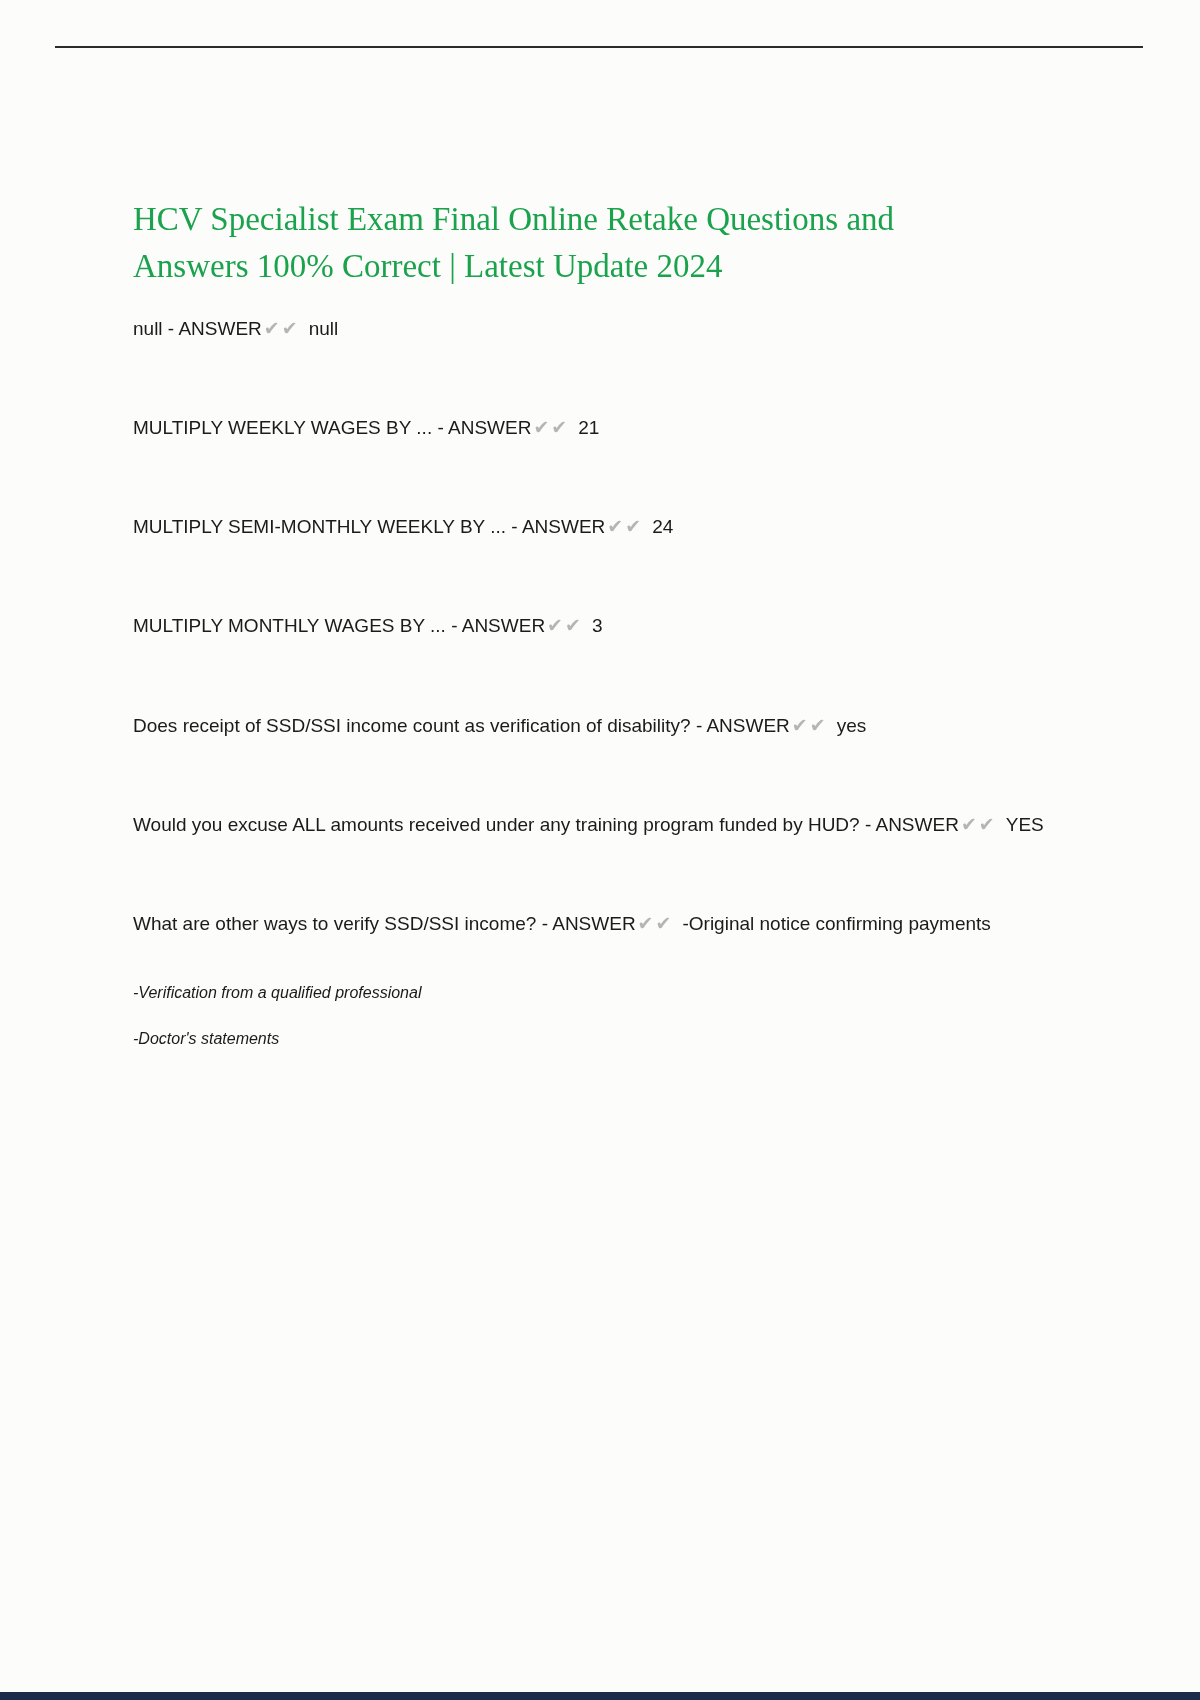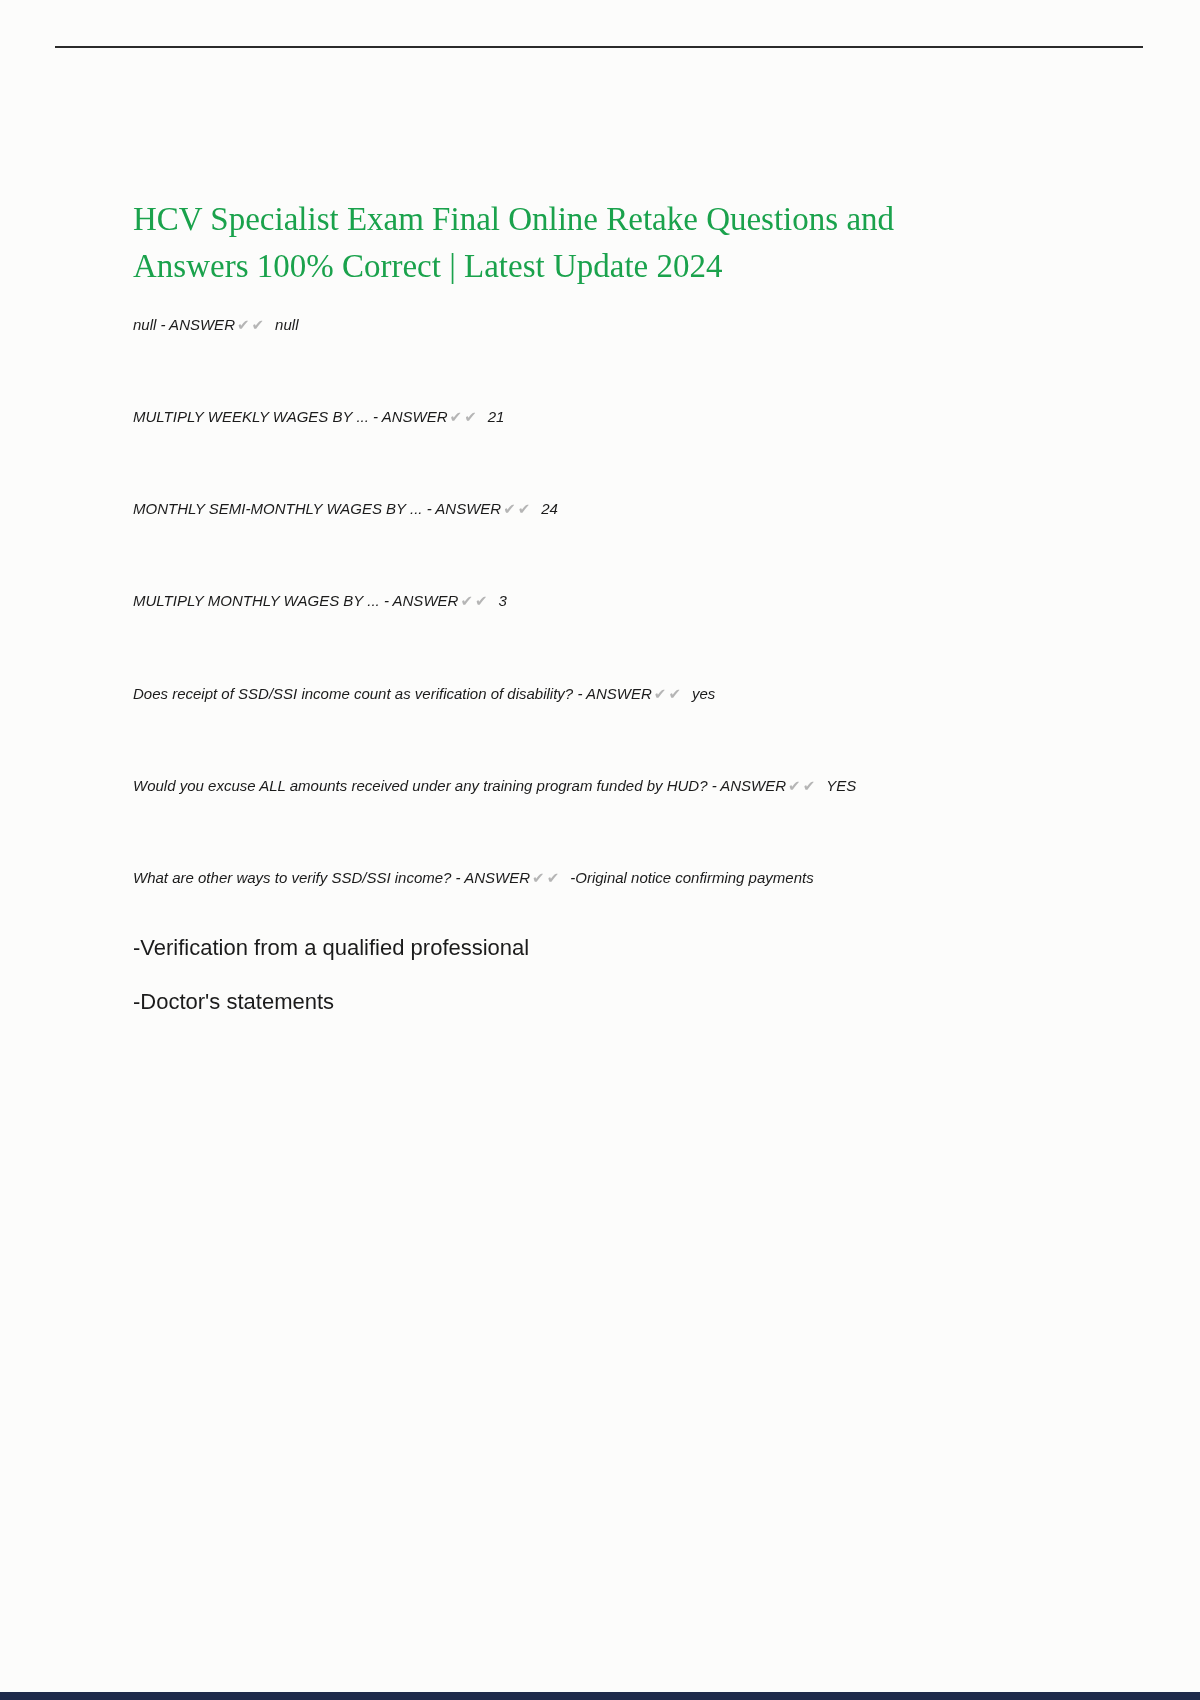--- a/index.html
+++ b/index.html
@@ -37,45 +37,45 @@
   .doc-title {
     font-family: "Liberation Serif", serif;
     font-weight: normal;
     font-size: 33px;
     line-height: 1.42;
     color: #1aa24c;
     margin: 0 0 22px 0;
     max-width: 860px;
   }
   .qa-item {
-    font-size: 15px;
+    font-size: 19px;
     line-height: 1.75;
     margin: 0 0 66px 0;
     max-width: 930px;
-    font-style: italic;
   }
   .qa-item:last-child {
     margin-bottom: 42px;
   }
   .qa-question, .qa-answer {
     color: #1b1b1b;
   }
   .checkmark {
     color: #b5b5b5;
     letter-spacing: 2px;
     margin-left: 2px;
     font-family: "DejaVu Sans", sans-serif;
   }
   .qa-answer {
     margin-left: 9px;
   }
   .sub-line {
-    font-size: 22px;
+    font-size: 16px;
     line-height: 1.4;
     margin: 0 0 23px 0;
+    font-style: italic;
   }
   .bottom-bar {
     position: absolute;
     left: 0;
     right: 0;
     bottom: 0;
     height: 8px;
     background: #1e2a4a;
   }
 </style>
@@ -95,21 +95,21 @@
       <p class="qa-item">
         <span class="qa-question">null - ANSWER</span><span class="checkmark">✔✔</span><span class="qa-answer">null</span>
       </p>
 
       <p class="qa-item">
         <span class="qa-question">MULTIPLY WEEKLY WAGES BY ... - ANSWER</span><span class="checkmark">✔✔</span><span class="qa-answer">21</span>
       </p>
 
 
       <p class="qa-item">
-        <span class="qa-question">MONTHLY SEMI-MONTHLY WAGES BY ... - ANSWER</span><span class="checkmark">✔✔</span><span class="qa-answer">24</span>
+        <span class="qa-question">MULTIPLY SEMI-MONTHLY WEEKLY BY ... - ANSWER</span><span class="checkmark">✔✔</span><span class="qa-answer">24</span>
       </p>
 
       <p class="qa-item">
         <span class="qa-question">MULTIPLY MONTHLY WAGES BY ... - ANSWER</span><span class="checkmark">✔✔</span><span class="qa-answer">3</span>
       </p>
 
       <p class="qa-item">
         <span class="qa-question">Does receipt of SSD/SSI income count as verification of disability? - ANSWER</span><span class="checkmark">✔✔</span><span class="qa-answer">yes</span>
       </p>
 

